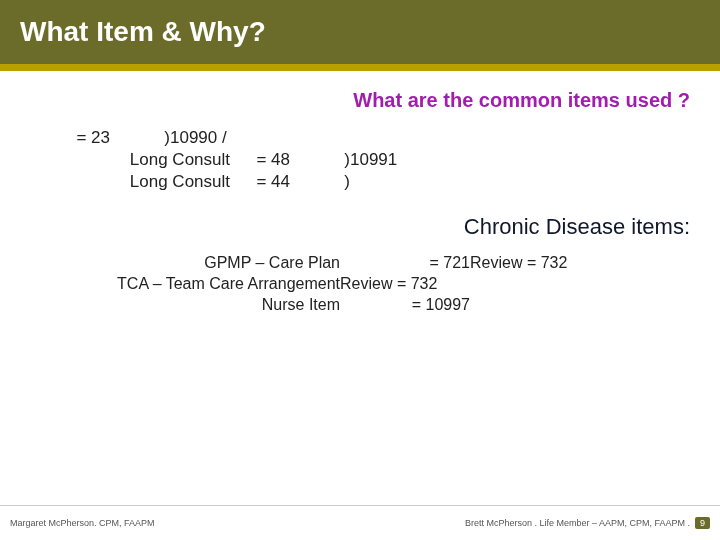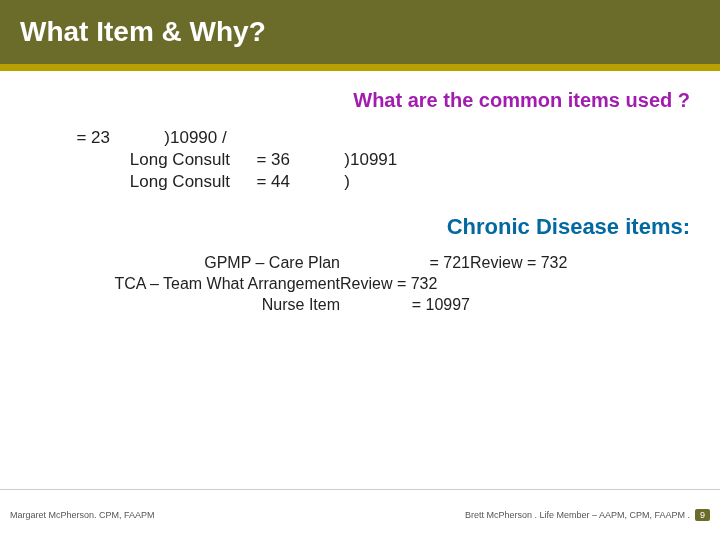--- a/index.html
+++ b/index.html
@@ -82,22 +82,22 @@
       width: 60px;
       font-size: 17px;
     }
 
     .col-code {
       font-size: 17px;
     }
 
     .chronic-heading {
       font-size: 22px;
-      font-weight: bold;
-      color: #0369a1;
+      font-weight: normal;
+      color: #0f172a;
       margin-bottom: 14px;
     }
 
     .chronic-table {
       margin-left: 20px;
       margin-bottom: 26px;
     }
 
     .chronic-row {
       display: flex;
@@ -116,21 +116,21 @@
     }
 
     .chronic-col-review {
       font-size: 16px;
     }
 
     .footer {
       display: flex;
       justify-content: space-between;
       align-items: center;
-      padding: 20px 10px;
+      padding: 12px 10px;
       border-top: 1px solid #ccc;
       background: #fff;
     }
 
     .footer-left {
       font-size: 9px;
       color: #555;
     }
 
     .footer-right {
@@ -163,21 +163,21 @@
 
     <div class="items-table">
 
     <div class="row">
       <span class="col-eq">= 23</span>
       <span class="col-paren">)</span>
       <span class="col-code">10990 /</span>
     </div>
         <div class="row">
       <span class="col-name">Long Consult</span>
-      <span class="col-eq">= 36</span>
+      <span class="col-eq">= 48</span>
       <span class="col-paren">)</span>
       <span class="col-code">10991</span>
     </div>
         <div class="row">
       <span class="col-name">Long Consult</span>
       <span class="col-eq">= 44</span>
       <span class="col-paren">)</span>
       <span class="col-code"></span>
     </div>
       </div>
@@ -185,21 +185,21 @@
     <div class="chronic-heading">Chronic Disease items:</div>
 
     <div class="chronic-table">
 
     <div class="chronic-row">
       <span class="chronic-col-name">GPMP – Care Plan</span>
       <span class="chronic-col-val">= 721</span>
       <span class="chronic-col-review">Review = 732</span>
     </div>
         <div class="chronic-row">
-      <span class="chronic-col-name">TCA – Team What Arrangement</span>
+      <span class="chronic-col-name">TCA – Team Care Arrangement</span>
       <span class="chronic-col-review">Review = 732</span>
     </div>
         <div class="chronic-row">
       <span class="chronic-col-name">Nurse Item</span>
       <span class="chronic-col-val">= 10997</span>
       <span class="chronic-col-review"></span>
     </div>
       </div>
 
   </div>

